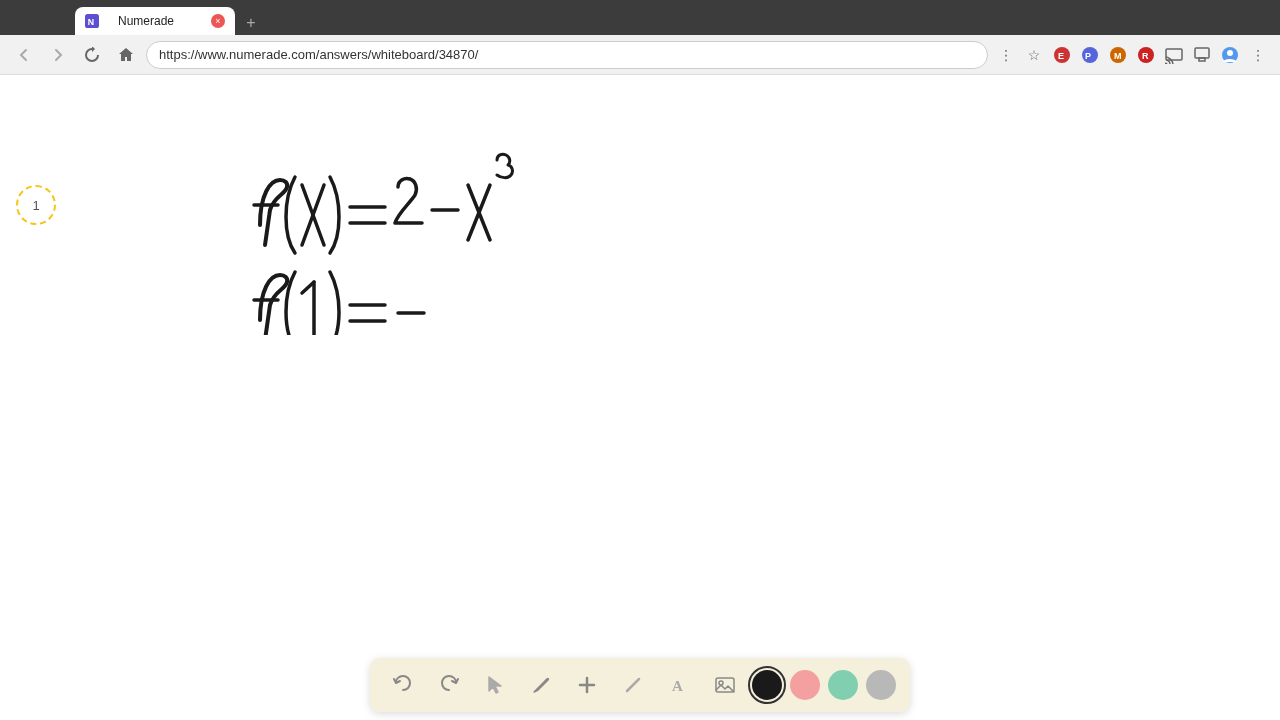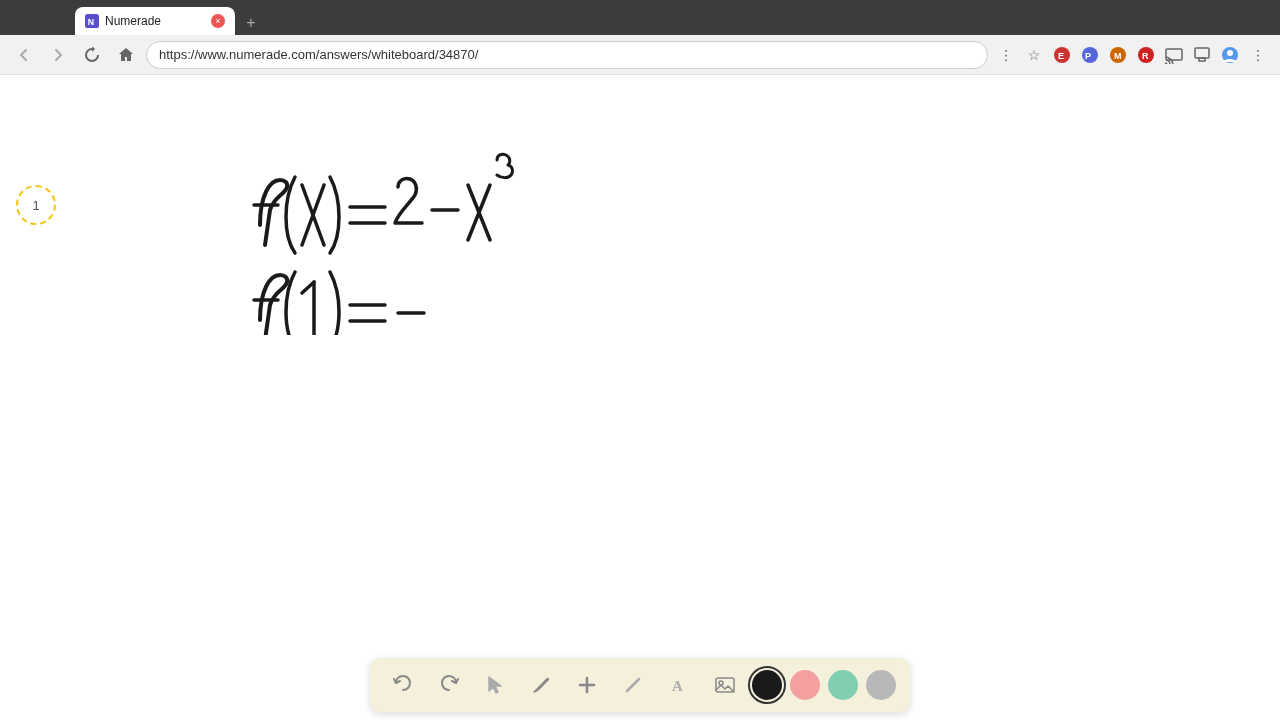--- a/index.html
+++ b/index.html
@@ -15,20 +15,21 @@
       min-width: 160px;
     }
     .tab-favicon {
       width: 14px;
       height: 14px;
     }
     .tab-title {
       font-size: 12px;
       color: #222;
       flex: 1;
+      margin-left: 13px;
     }
     .tab-close {
       width: 14px;
       height: 14px;
       border-radius: 50%;
       background: #e55;
       display: flex;
       align-items: center;
       justify-content: center;
       cursor: pointer;

